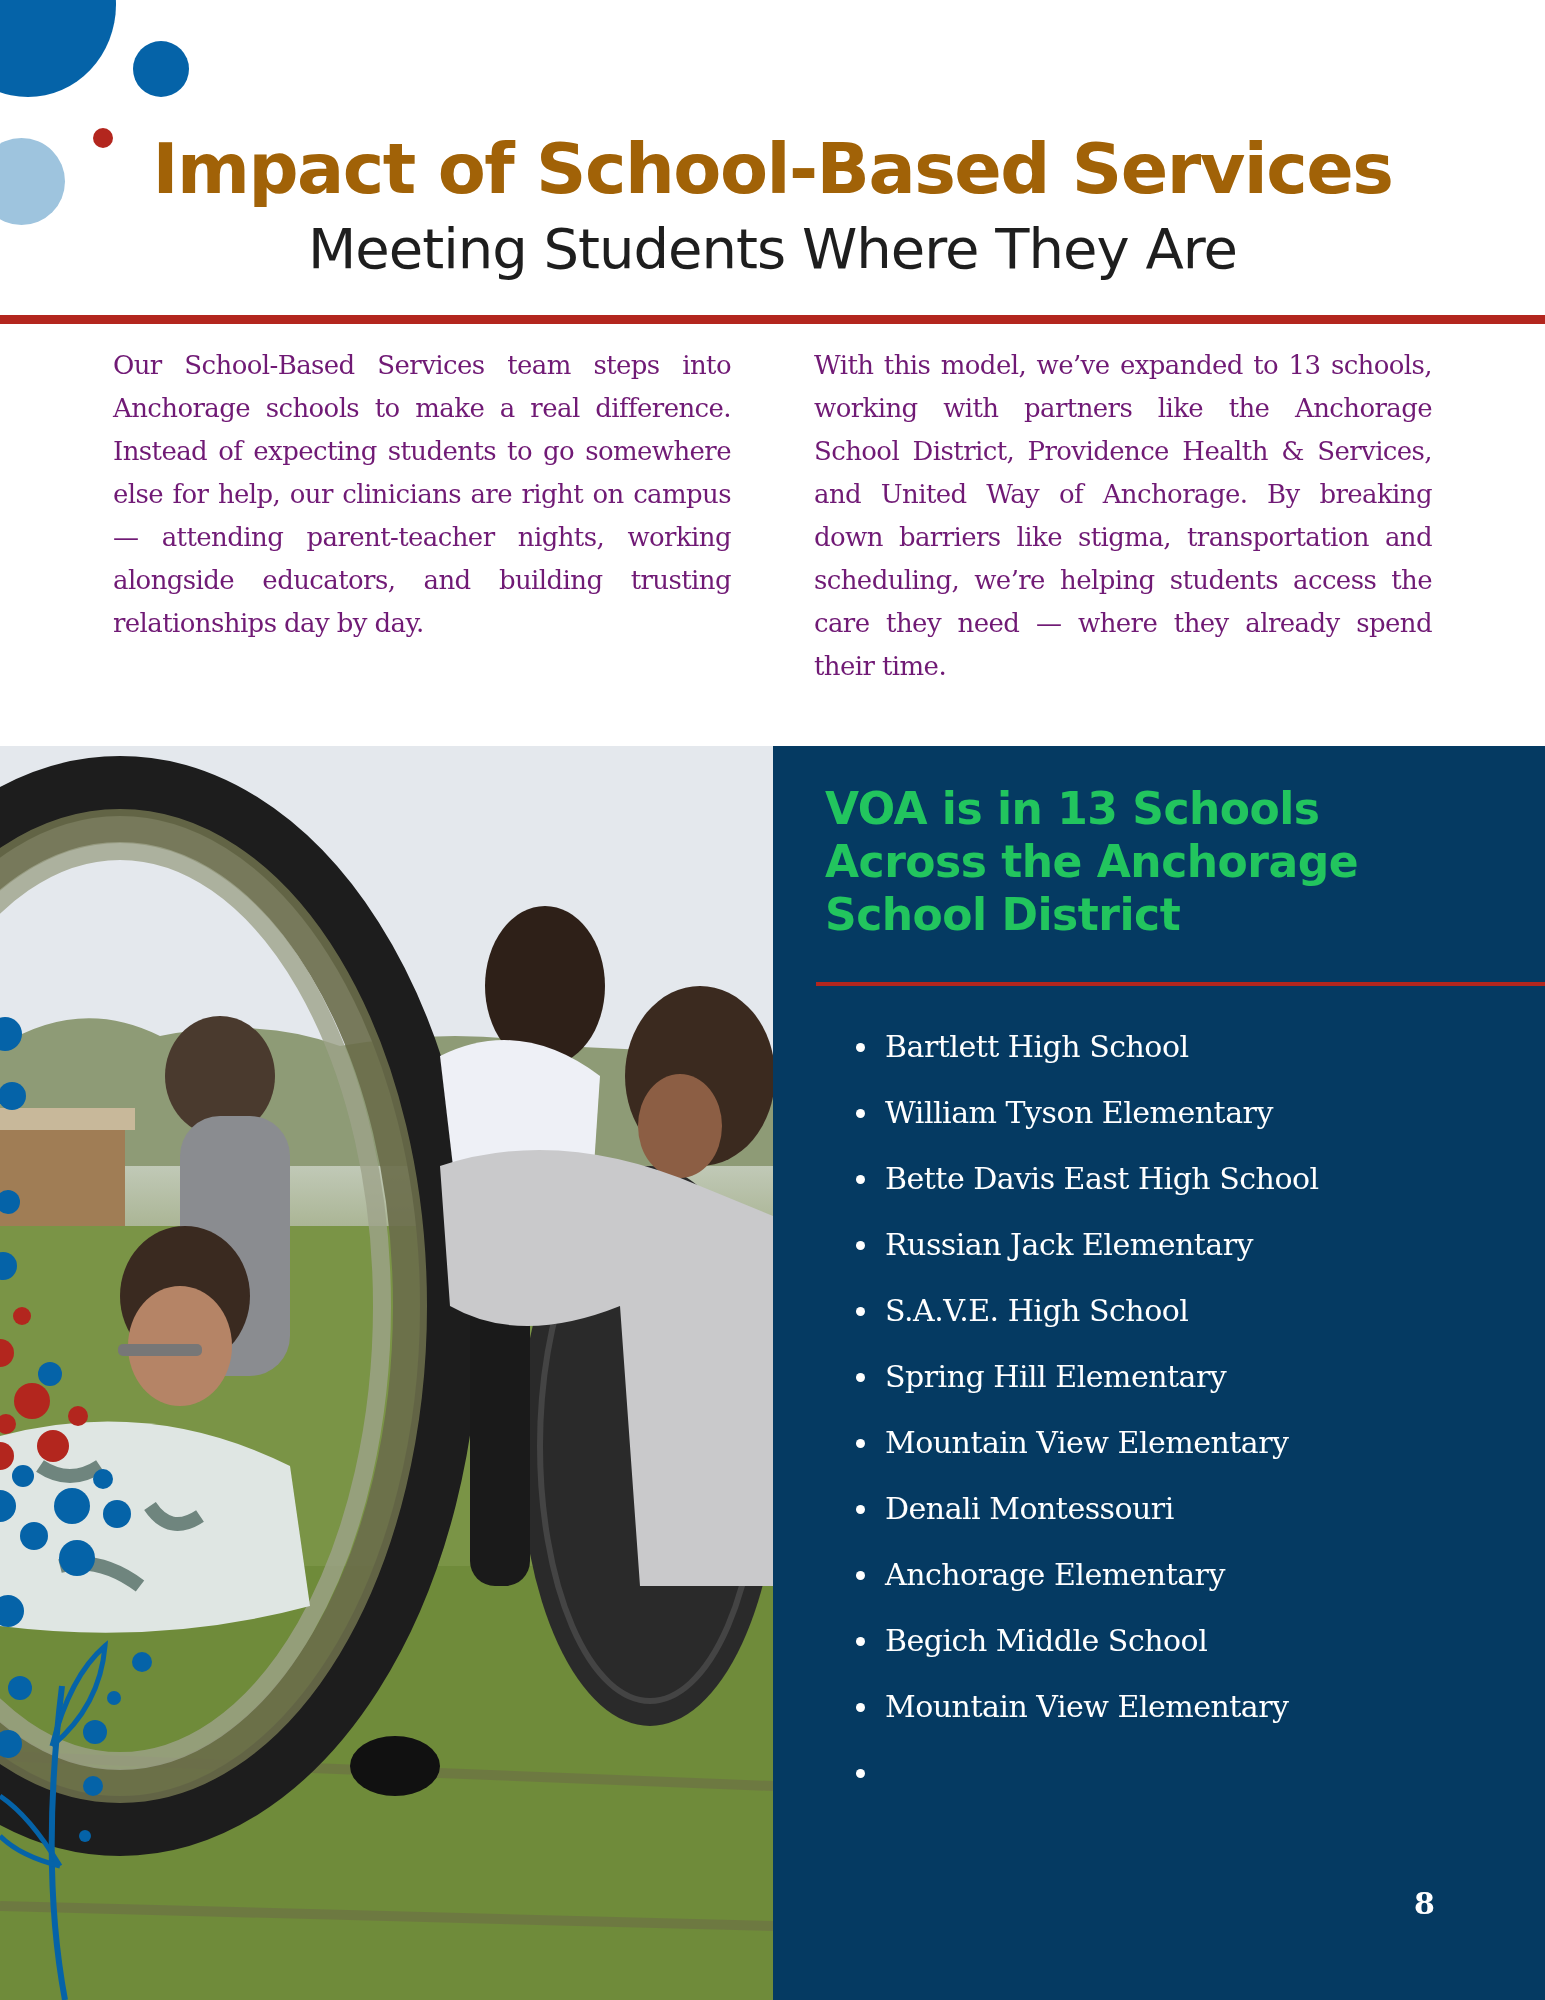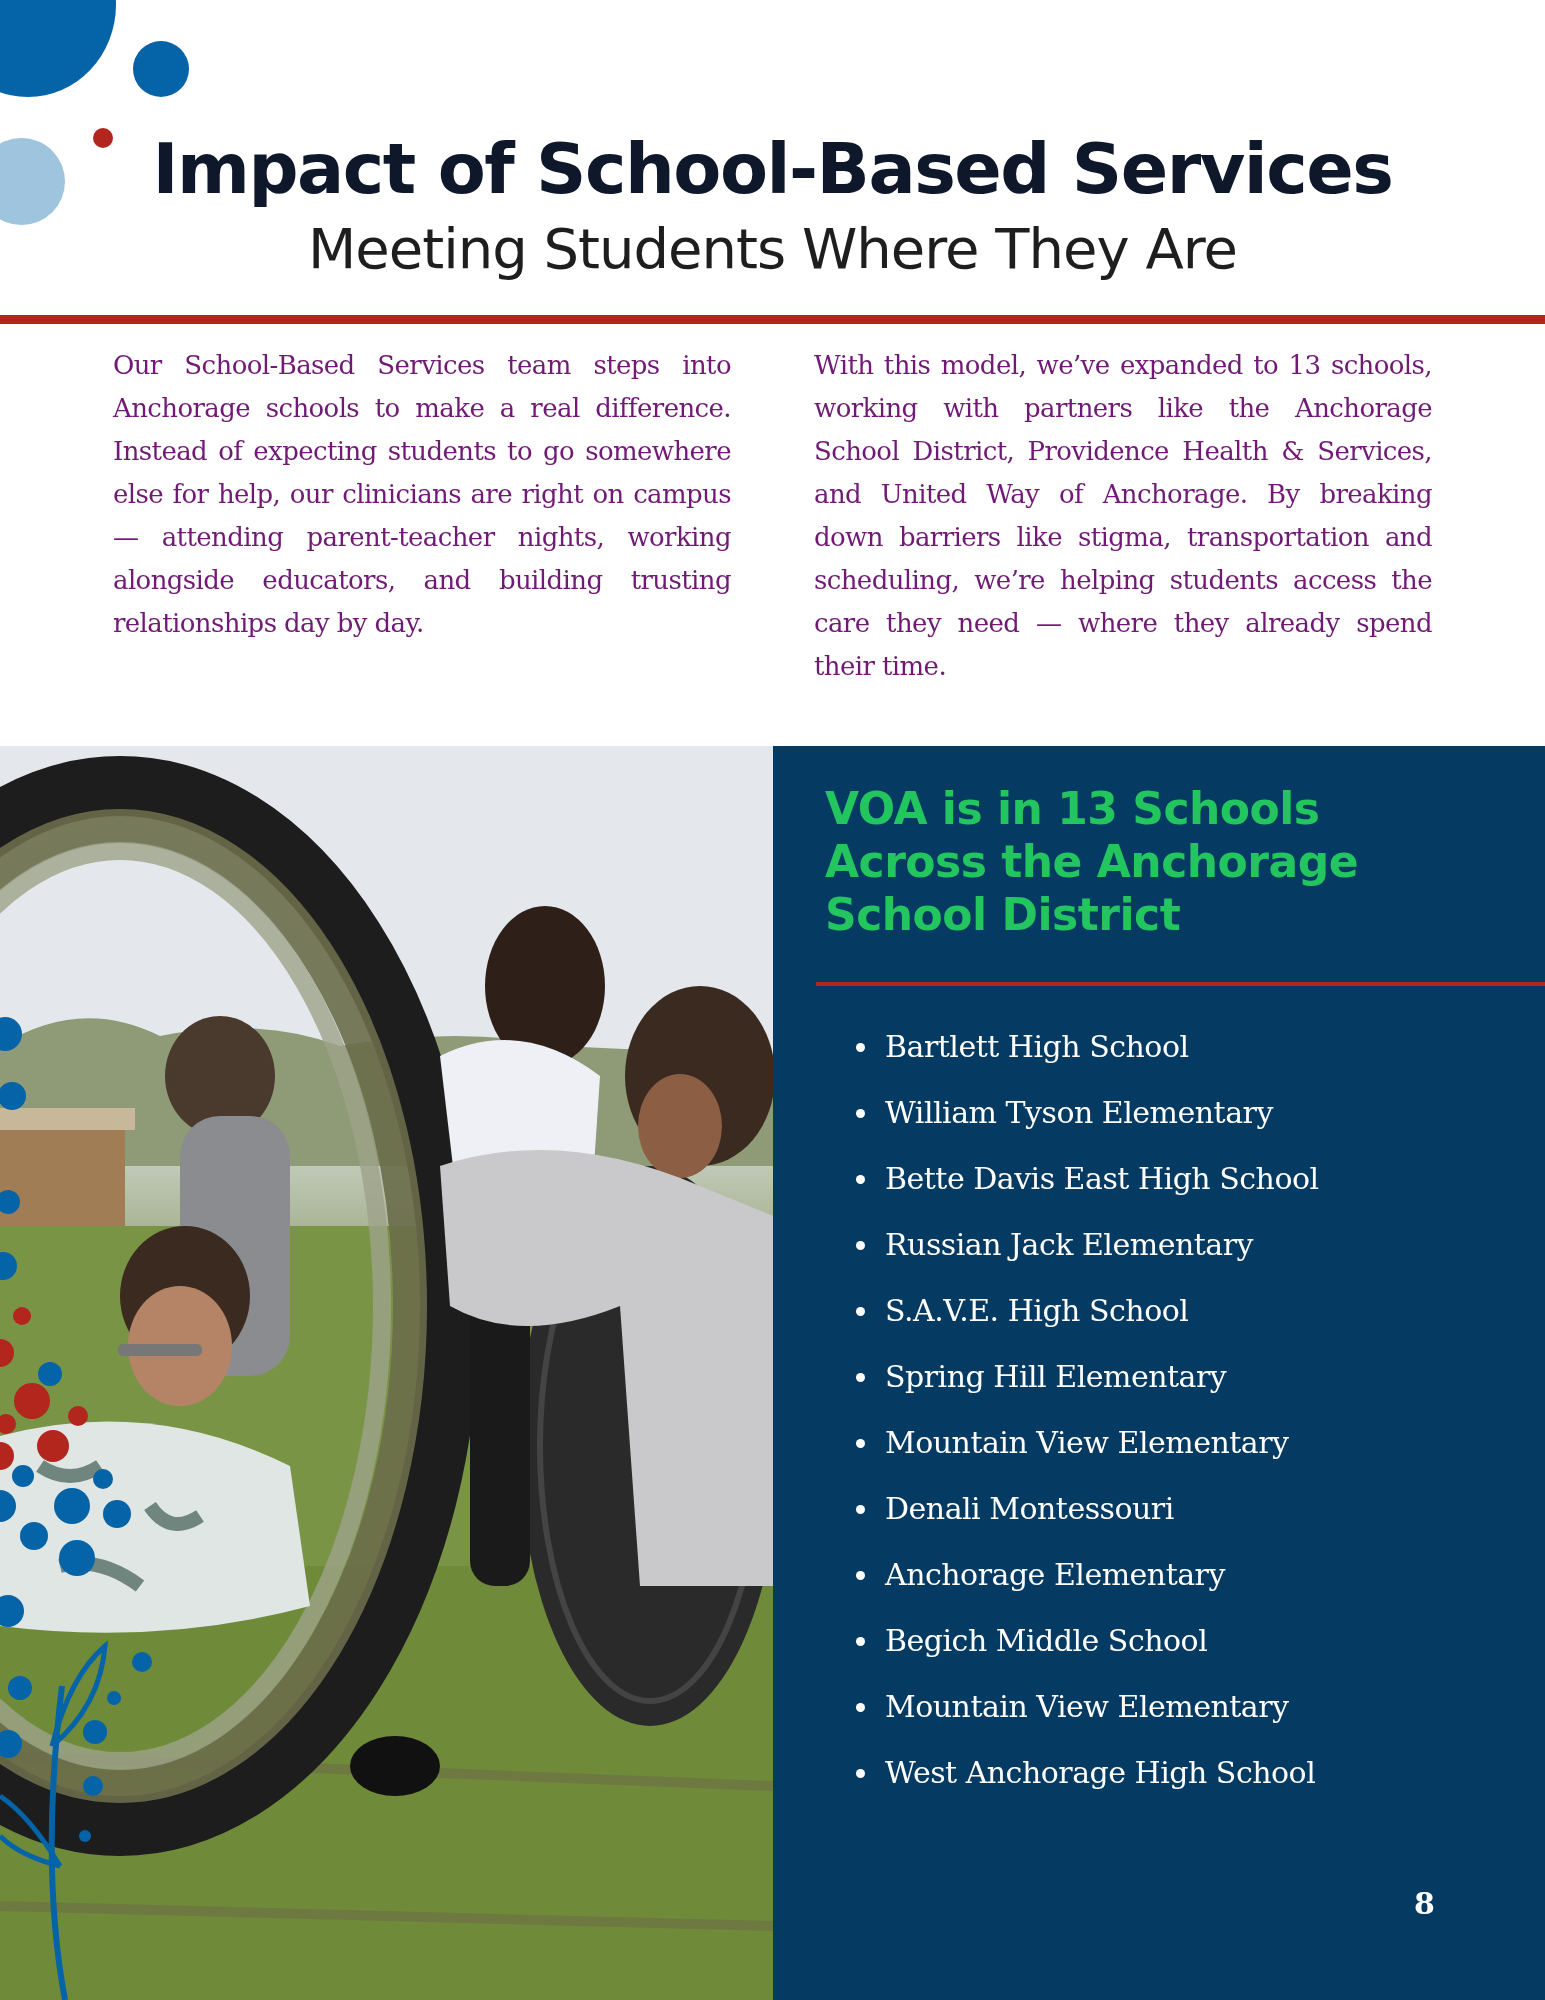--- a/index.html
+++ b/index.html
@@ -2,21 +2,21 @@
 <html><head>
 <meta charset="utf-8">
 <style>
   html, body { margin:0; padding:0; }
   body { width:1545px; height:2000px; position:relative; overflow:hidden; background:#ffffff; font-family:"Liberation Serif", serif; }
 
   
   .bubble { position:absolute; border-radius:50%; }
 
   
-  .title { position:absolute; left:0; width:1545px; top:124px; text-align:center; font-family:"DejaVu Sans", sans-serif; font-weight:bold; font-size:70px; letter-spacing:-1.5px; color:#0f172a; line-height:90px; }
+  .title { position:absolute; left:0; width:1545px; top:124px; text-align:center; font-family:"DejaVu Sans", sans-serif; font-weight:bold; font-size:70px; letter-spacing:-1.5px; color:#a16207; line-height:90px; }
   .subtitle { position:absolute; left:0; width:1545px; top:214px; text-align:center; font-family:"DejaVu Sans", sans-serif; font-size:56px; color:#1e1e1e; line-height:70px; letter-spacing:-1px; }
   .red-rule { position:absolute; left:0; top:315px; width:1545px; height:9px; background:#B3261E; }
 
   
   .col { position:absolute; top:344px; width:618px; font-family:"DejaVu Serif", serif; font-size:26px; line-height:43px; color:#701a75; text-align:justify; letter-spacing:-0.6px; }
   .col.left { left:113px; }
   .col.right { left:814px; }
 
   
   .photo { position:absolute; left:0; top:746px; width:773px; height:1254px; overflow:hidden; background:linear-gradient(180deg,#e6eaef 0%,#dde3e9 22%,#c7cfc1 32%,#8d9a67 45%,#6f8a3c 62%,#7a9340 78%,#6c8535 100%); }
@@ -137,16 +137,16 @@
     <li class="school-item"><span class="bullet"></span><span>William Tyson Elementary</span></li>
     <li class="school-item"><span class="bullet"></span><span>Bette Davis East High School</span></li>
     <li class="school-item"><span class="bullet"></span><span>Russian Jack Elementary</span></li>
     <li class="school-item"><span class="bullet"></span><span>S.A.V.E. High School</span></li>
     <li class="school-item"><span class="bullet"></span><span>Spring Hill Elementary</span></li>
     <li class="school-item"><span class="bullet"></span><span>Mountain View Elementary</span></li>
     <li class="school-item"><span class="bullet"></span><span>Denali Montessouri</span></li>
     <li class="school-item"><span class="bullet"></span><span>Anchorage Elementary</span></li>
     <li class="school-item"><span class="bullet"></span><span>Begich Middle School</span></li>
     <li class="school-item"><span class="bullet"></span><span>Mountain View Elementary</span></li>
-    <li class="school-item"><span class="bullet"></span><span>West Anchorage High School</span></li>
+    <li class="school-item"><span class="bullet"></span></li>
   </ul>
   <div class="page-number">8</div>
 </div>
 
 </body></html>

